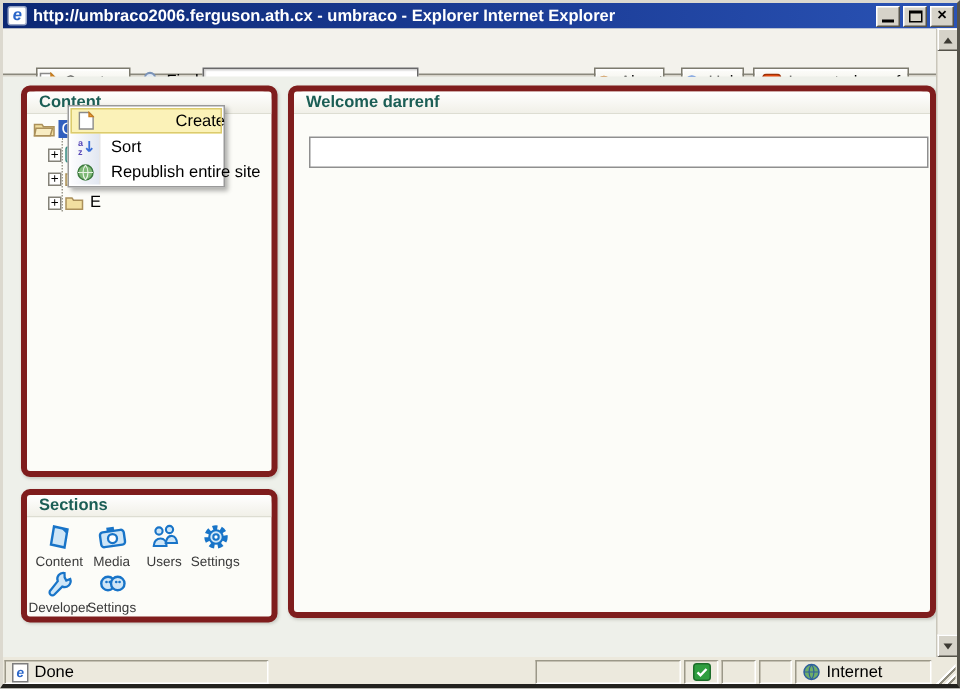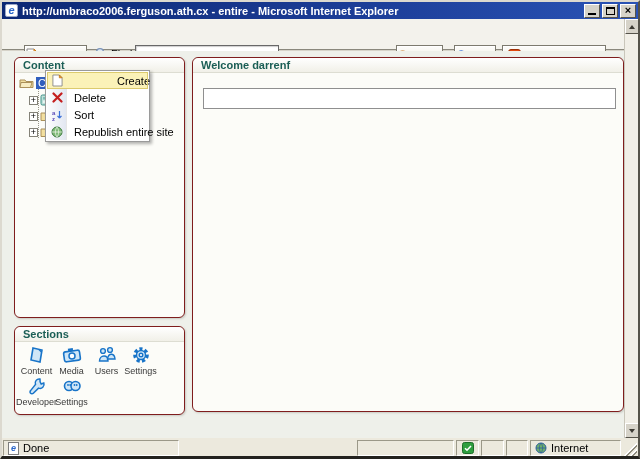--- a/index.html
+++ b/index.html
@@ -52,21 +52,21 @@
   .scrollbar { position:absolute; right:2px; top:19px; bottom:21px; width:14px;
     background:#f1efe7; border-left:1px solid #c9c6ba; }
   .sb-btn { position:absolute; left:0; width:14px; height:15px; background:#d6d3c9;
     border:1px solid; border-color:#fff #55534a #55534a #fff;
     display:flex; align-items:center; justify-content:center; }
   .sb-up { top:0; } .sb-down { bottom:0; }
   .tri-up { width:0; height:0; border-left:3px solid transparent; border-right:3px solid transparent; border-bottom:4px solid #3c3a33; }
   .tri-down { width:0; height:0; border-left:3px solid transparent; border-right:3px solid transparent; border-top:4px solid #3c3a33; }
 
   
-  .panel { position:absolute; background:#fcfcf8; border:1px solid #7f1d1d;
+  .panel { position:absolute; background:#fcfcf8; border:4px solid #7f1d1d;
     border-radius:6px; box-shadow:1px 1px 2px rgba(90,90,80,0.25); }
   .panel-header { height:15px; background:linear-gradient(#ffffff,#f1f0e8);
     border-bottom:1px solid #ddddd2; border-radius:6px 6px 0 0;
     font-weight:bold; font-size:11px; color:#1b5e55; padding:1px 0 0 8px; }
   .p-content { left:14px; top:57px; width:171px; height:261px; }
   .p-sections { left:14px; top:326px; width:171px; height:89px; }
   .p-main { left:192px; top:57px; width:432px; height:355px; }
 
   
   .tree { position:absolute; inset:16px 0 0 0; }
@@ -116,21 +116,21 @@
       transparent 75%, #fff 75%, #fff 82%, #8f8c7e 82%, #8f8c7e 90%, transparent 90%); }
   .mini-doc { width:11px; height:13px; background:#fff; border:1px solid #7d7d7d;
     color:#2a66c9; font-weight:bold; font-style:italic; font-size:9px; line-height:11px; text-align:center; }
   svg { display:block; }
 </style>
 </head>
 <body>
 
 <div class="titlebar">
   <div class="ie-icon">e</div>
-  <div class="title-text">http://umbraco2006.ferguson.ath.cx - entire - Microsoft Internet Explorer</div>
+  <div class="title-text">http://umbraco2006.ferguson.ath.cx - umbraco - Explorer Internet Explorer</div>
   <div class="winbtn">
       <div class="glyph-min"></div>
     </div>
   <div class="winbtn">
       <div class="glyph-max"></div>
     </div>
   <div class="winbtn">
       <div class="glyph-close">×</div>
     </div>
 </div>
@@ -228,28 +228,20 @@
     <span class="mi-ic">
       <svg width="11" height="13" viewBox="0 0 12 14">
         <path d="M1 1h7l3 3v9H1z" fill="#fff" stroke="#8a8a8a"></path>
         <path d="M8 1l3 3H8z" fill="#f0a23c" stroke="#c87d1e"></path>
       </svg>
     </span>
     <span class="mi-label">Create</span>
   </div>
   <div class="ctx-item">
     <span class="mi-ic">
-      <svg width="11" height="11" viewBox="0 0 11 11">
-        <path d="M1.5 1.5L9.5 9.5M9.5 1.5L1.5 9.5" stroke="#c41e1e" stroke-width="2.2" stroke-linecap="round"></path>
-      </svg>
-    </span>
-    <span class="mi-label">Delete</span>
-  </div>
-  <div class="ctx-item">
-    <span class="mi-ic">
       <svg width="12" height="12" viewBox="0 0 12 12">
         <text x="1" y="5.5" font-size="6" font-weight="bold" fill="#5a4ab8" font-family="Liberation Sans, sans-serif">a</text>
         <text x="1" y="11.5" font-size="6" font-weight="bold" fill="#5a4ab8" font-family="Liberation Sans, sans-serif">z</text>
         <path d="M8.5 2v7M8.5 9l-2-2.2M8.5 9l2-2.2" stroke="#3a6fd8" stroke-width="1.2" fill="none"></path>
       </svg>
     </span>
     <span class="mi-label">Sort</span>
   </div>
   <div class="ctx-item">
     <span class="mi-ic">

